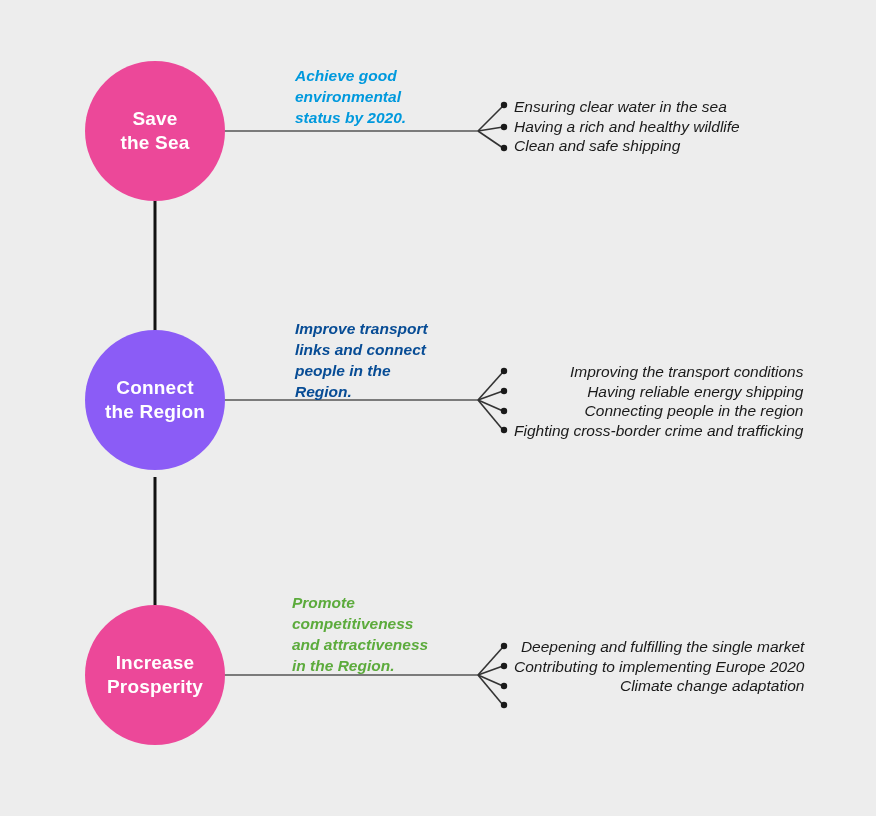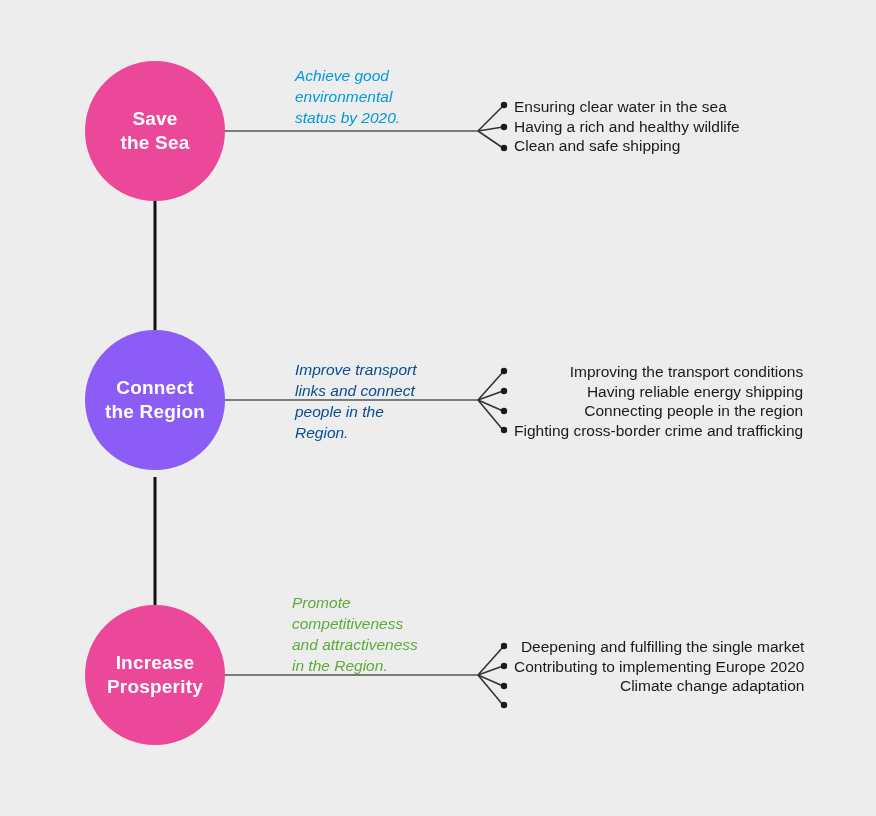--- a/index.html
+++ b/index.html
@@ -44,33 +44,34 @@
     display: block;
     white-space: pre-line;
     padding: 0 6px;
   }
   .objective {
     position: absolute;
     font-style: italic;
     font-size: 15.5px;
     line-height: 1.35;
     white-space: pre-line;
-    font-weight: normal;
+    font-weight: bold;
   }
   .action-list {
     position: absolute;
     list-style: none;
     margin: 0;
     padding: 0;
     color: #1a1a1a;
     font-size: 15.5px;
   }
   .action-item {
     line-height: 19.6px;
     white-space: nowrap;
+    font-style: italic;
   }
 </style>
 </head>
 <body>
 
 <div id="diagram">
 
   <svg class="svg-layer" viewBox="0 0 876 816" xmlns="http://www.w3.org/2000/svg">
 
     <line x1="155" y1="200" x2="155" y2="332" stroke="#111111" stroke-width="3"></line>
@@ -116,21 +117,21 @@
   <ul class="action-list" style="left:514px; top:97px;">
     <li class="action-item">Ensuring clear water in the sea</li>
     <li class="action-item">Having a rich and healthy wildlife</li>
     <li class="action-item">Clean and safe shipping</li>
   </ul>
 
   <div class="node-circle" style="left:85px; top:330px; background:#8b5cf6;">
     <span class="node-label">Connect
 the Region</span>
   </div>
-  <div class="objective" style="left:295px; top:319px; width:180px; color:#074c95;margin-top:41px;">Improve transport
+  <div class="objective" style="left:295px; top:319px; width:180px; color:#074c95;">Improve transport
 links and connect
 people in the
 Region.</div>
   <ul class="action-list" style="left:514px; top:362px;text-align:right;">
     <li class="action-item">Improving the transport conditions</li>
     <li class="action-item">Having reliable energy shipping</li>
     <li class="action-item">Connecting people in the region</li>
     <li class="action-item">Fighting cross-border crime and trafficking</li>
   </ul>
 

